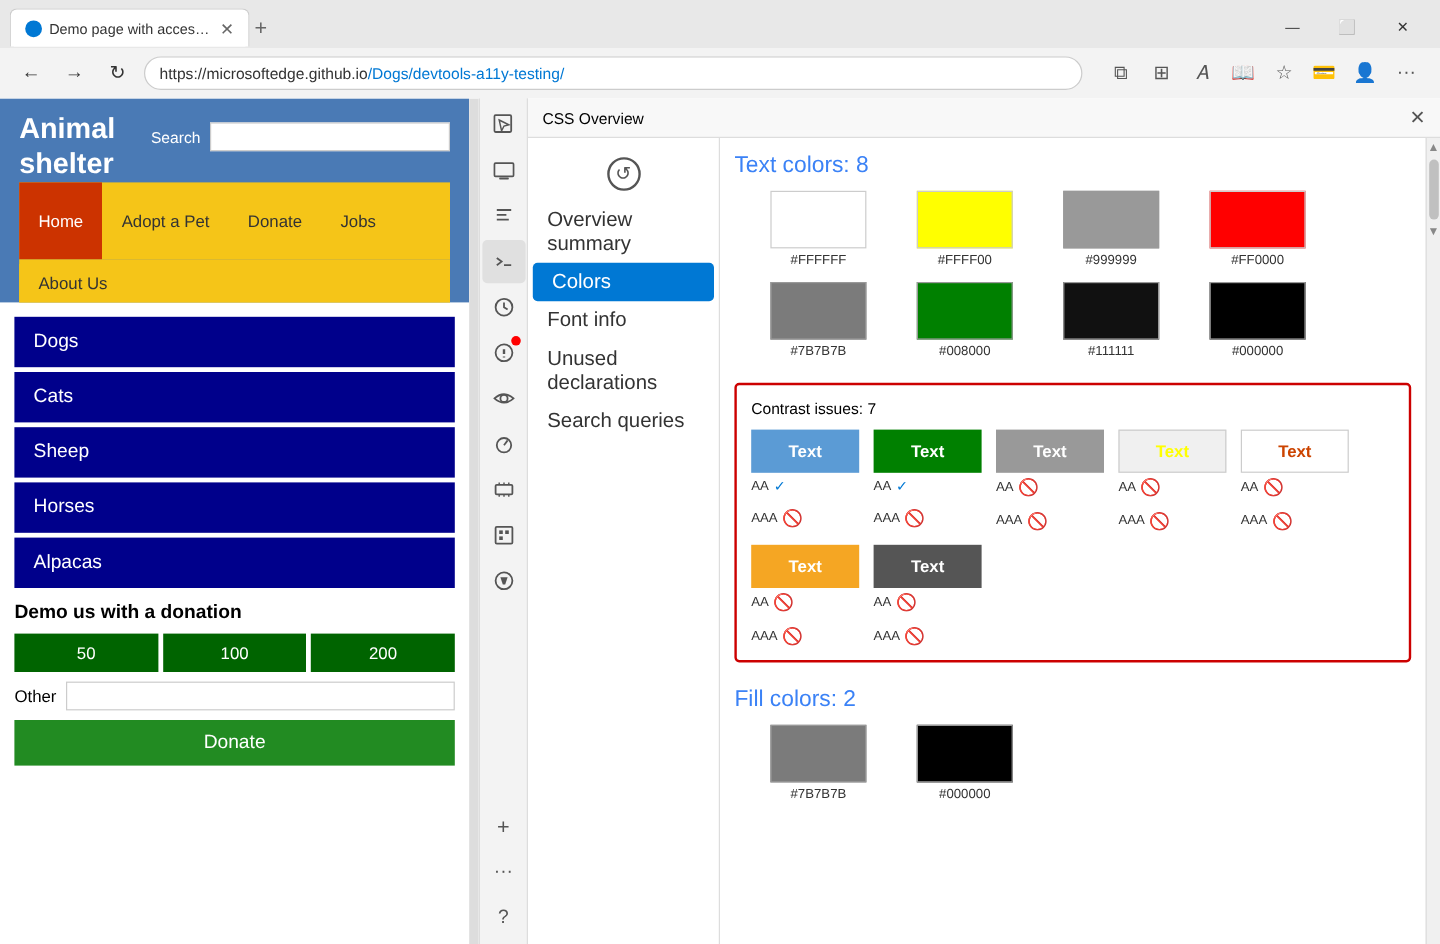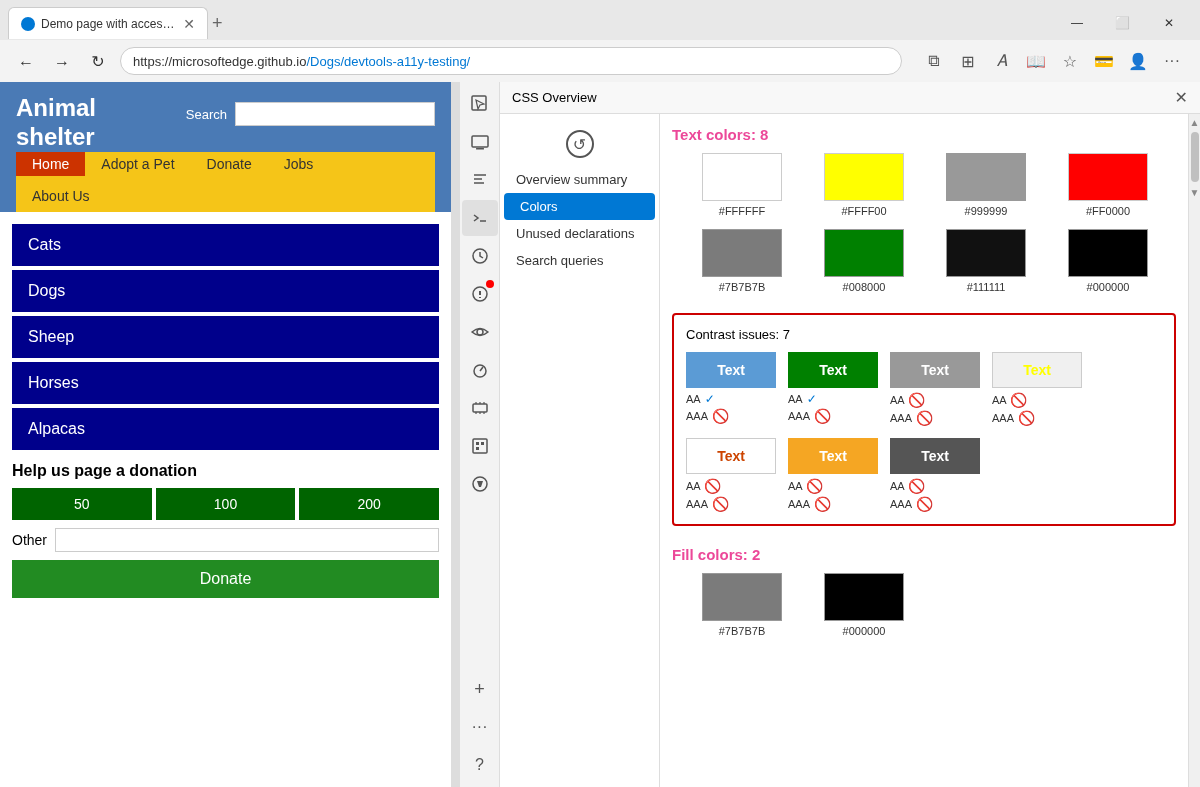--- a/index.html
+++ b/index.html
@@ -18,28 +18,28 @@
     .address-input { flex: 1; height: 28px; border: 1px solid #ccc; border-radius: 16px; padding: 0 12px; font-size: 13px; background: #fff; display: flex; align-items: center; }
     .address-text { font-size: 13px; color: #333; }
     .address-accent { color: #0078d4; }
     .toolbar-icons { display: flex; gap: 2px; margin-left: 8px; }
     .toolbar-icon { width: 32px; height: 32px; border: none; background: none; cursor: pointer; border-radius: 4px; display: flex; align-items: center; justify-content: center; font-size: 16px; color: #555; }
 
     
     .main-area { display: flex; height: calc(787px - 82px); }
 
     
-    .website-preview { width: 460px; flex-shrink: 0; background: #fff; overflow: hidden; border-right: 1px solid #ddd; position: relative; }
+    .website-preview { width: 400px; flex-shrink: 0; background: #fff; overflow: hidden; border-right: 1px solid #ddd; position: relative; }
     .website-header { background: #4a7ab5; padding: 12px 16px 0; }
     .site-logo { color: #fff; font-size: 24px; font-weight: bold; line-height: 1.2; }
     .search-area { display: flex; align-items: center; gap: 8px; padding: 8px 0; }
     .search-label { color: #fff; font-size: 13px; }
     .search-box { background: #fff; border: 1px solid #ccc; height: 24px; width: 200px; }
     .nav-menu { display: flex; flex-wrap: wrap; background: #f5c518; }
-    .nav-item { padding: 4px 16px; font-size: 14px; font-weight: 500; color: #333; cursor: pointer; }
+    .nav-item { padding: 24px 16px; font-size: 14px; font-weight: 500; color: #333; cursor: pointer; }
     .nav-item.active { background: #cc3300; color: #fff; }
     .nav-item.about { background: #f5c518; color: #333; display: block; padding: 8px 16px; }
     .site-content { padding: 12px; }
     .animal-list { margin-bottom: 12px; }
     .animal-item { background: #00008b; color: #fff; padding: 12px 16px; margin-bottom: 4px; font-size: 16px; font-weight: 500; cursor: pointer; }
     .donation-section { margin-top: 8px; }
     .donation-title { font-size: 16px; font-weight: bold; margin-bottom: 8px; }
     .donation-btns { display: flex; gap: 4px; margin-bottom: 8px; }
     .donation-btn { background: #006400; color: #fff; border: none; padding: 8px 24px; font-size: 14px; cursor: pointer; flex: 1; }
     .other-row { display: flex; align-items: center; gap: 8px; margin-bottom: 8px; }
@@ -56,42 +56,42 @@
     
     .devtools-panel { flex: 1; background: #fff; display: flex; flex-direction: column; }
     .panel-header { display: flex; align-items: center; justify-content: space-between; padding: 6px 12px; border-bottom: 1px solid #ddd; background: #f8f8f8; }
     .panel-title { font-size: 13px; font-weight: 500; }
     .panel-close { border: none; background: none; cursor: pointer; font-size: 16px; color: #555; }
 
     .panel-content { display: flex; flex: 1; overflow: hidden; }
 
     
     .css-menu { width: 160px; border-right: 1px solid #ddd; padding: 8px 0; flex-shrink: 0; }
-    .css-menu-item { padding: 6px 16px; font-size: 13px; cursor: pointer; color: #333; }
+    .css-menu-item { padding: 6px 16px; font-size: 17px; cursor: pointer; color: #333; }
     .css-menu-item.active { background: #0078d4; color: #fff; border-radius: 4px; margin: 0 4px; }
 
     
     .panel-main { flex: 1; overflow-y: auto; padding: 12px; }
 
-    .section-title { font-size: 15px; font-weight: 700; margin-bottom: 10px; color: #ec4899; }
+    .section-title { font-size: 19px; font-weight: 400; margin-bottom: 10px; color: #3b82f6; }
 
     
     .color-grid { display: flex; flex-wrap: wrap; gap: 12px; margin-bottom: 20px; }
     .color-item { display: flex; flex-direction: column; align-items: center; gap: 4px; padding-left: 30px; }
     .color-swatch { width: 80px; height: 48px; border: 1px solid #ccc; cursor: pointer; }
     .color-label { font-size: 11px; color: #333; }
 
     
     .contrast-box { border: 2px solid #cc0000; border-radius: 4px; padding: 12px; margin-bottom: 20px; }
     .contrast-title { font-size: 13px; font-weight: 500; margin-bottom: 10px; }
     .contrast-grid { display: flex; flex-wrap: wrap; gap: 12px; }
     .contrast-item { display: flex; flex-direction: column; gap: 4px; }
     .contrast-text-box { width: 90px; height: 36px; display: flex; align-items: center; justify-content: center; font-size: 14px; font-weight: bold; border: 1px solid #ccc; }
     .contrast-ratings { display: flex; gap: 8px; font-size: 11px; }
-    .rating-col { display: flex; flex-direction: column; gap: 2px; }
+    .rating-col { display: flex; flex-direction: column; gap: 12px; }
     .rating-row { display: flex; align-items: center; gap: 4px; }
     .rating-label { color: #333; }
     .check-icon { color: #0078d4; font-size: 12px; }
     .cross-icon { color: #cc0000; font-size: 14px; }
 
     
     .devtools-right { display: flex; flex: 1; overflow: hidden; }
   </style>
 </head>
 <body>
@@ -158,29 +158,29 @@
             <div class="nav-item">Donate</div>
             <div class="nav-item">Jobs</div>
           </div>
           <div style="background:#f5c518; padding:4px 0 0 0;">
             <div class="nav-item about">About Us</div>
           </div>
         </div>
 
         <div class="site-content">
           <div class="animal-list">
+            <div class="animal-item">Dogs</div>
             <div class="animal-item">Cats</div>
-            <div class="animal-item">Dogs</div>
             <div class="animal-item">Sheep</div>
             <div class="animal-item">Horses</div>
             <div class="animal-item">Alpacas</div>
           </div>
 
           <div class="donation-section">
-            <div class="donation-title">Help us page a donation</div>
+            <div class="donation-title">Demo us with a donation</div>
             <div class="donation-btns">
               <button class="donation-btn">50</button>
               <button class="donation-btn">100</button>
               <button class="donation-btn">200</button>
             </div>
             <div class="other-row">
               <span class="other-label">Other</span>
               <input class="other-input" type="text" style="">
             </div>
             <button class="donate-btn">Donate</button>
@@ -275,20 +275,21 @@
     </div>
 
     <div class="panel-content">
 
       <div class="css-menu">
         <div style="padding: 8px; display:flex; justify-content:center;">
           <div style="width:28px;height:28px;border-radius:50%;border:2px solid #555;display:flex;align-items:center;justify-content:center;color:#555;font-size:16px;cursor:pointer;">↺</div>
         </div>
         <div class="css-menu-item">Overview summary</div>
         <div class="css-menu-item active">Colors</div>
+        <div class="css-menu-item">Font info</div>
         <div class="css-menu-item">Unused declarations</div>
         <div class="css-menu-item">Search queries</div>
       </div>
 
       <div class="devtools-right">
         <div class="panel-main">
 
           <div>
             <div class="section-title">Text colors: 8</div>
             <div class="color-grid">

